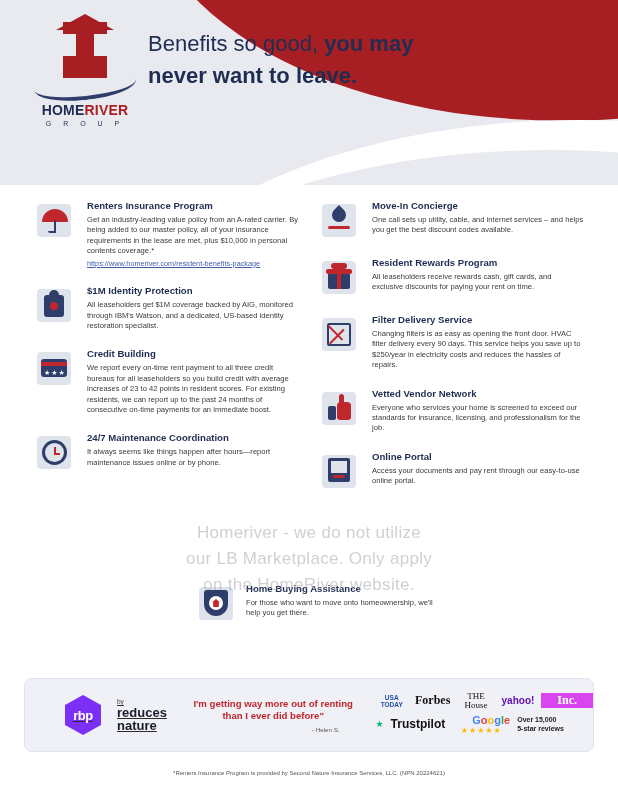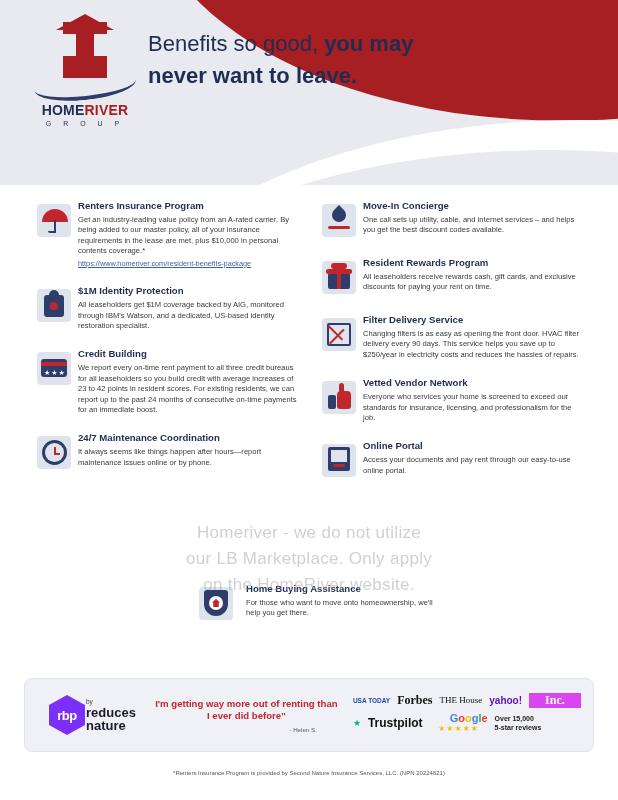--- a/index.html
+++ b/index.html
@@ -96,21 +96,21 @@
     font-size: 7px; letter-spacing: 5px; color: #1f2d52; margin-top: 2px;
   }
 
   
   .content {
     position: absolute; top: 200px; left: 0;
     width: 618px; padding: 0 34px;
     display: flex; gap: 20px;
   }
   .col { width: 265px; }
-  .item { display: flex; gap: 4px; margin-bottom: 17px; }
+  .item { display: flex; gap: 13px; margin-bottom: 17px; }
   .item-icon {
     flex: 0 0 40px; height: 40px;
     position: relative;
   }
   .item-body { flex: 1; }
   .item-title {
     font-size: 9.6px; font-weight: 700; color: #1f2d52;
     margin-bottom: 3px; line-height: 12px;
   }
   .item-text {
@@ -147,21 +147,21 @@
   }
 
   
   .footer-panel {
     position: absolute; left: 24px; top: 678px;
     width: 570px; height: 74px;
     background: #f0f1f7; border: 1px solid #e0e2ee;
     border-radius: 8px;
     display: flex; align-items: center;
   }
-  .rbp-logo { display: flex; align-items: center; gap: 1px; padding-left: 24px; }
+  .rbp-logo { display: flex; align-items: center; gap: 16px; padding-left: 40px; text-decoration: underline; }
   .rbp-badge {
     width: 36px; height: 40px; background: #7b2ff7;
     position: relative;
     clip-path: polygon(50% 0%, 100% 25%, 100% 75%, 50% 100%, 0% 75%, 0% 25%);
     display: flex; align-items: center; justify-content: center;
     color: #fff; font-size: 13px; font-weight: 700; letter-spacing: -.4px;
   }
   .rbp-by { font-size: 6.5px; color: #444; line-height: 8px; }
   .rbp-second { font-size: 13px; font-weight: 700; color: #1b1b2b; line-height: 13px; }
 

